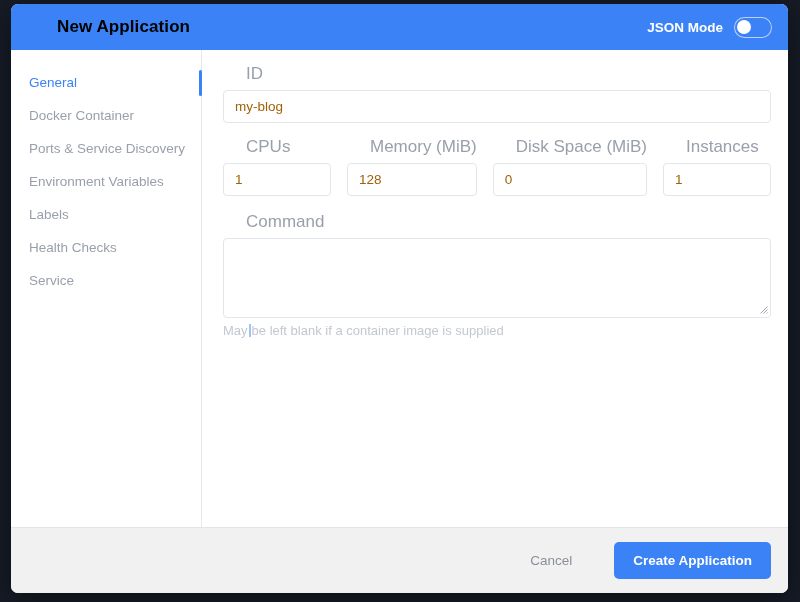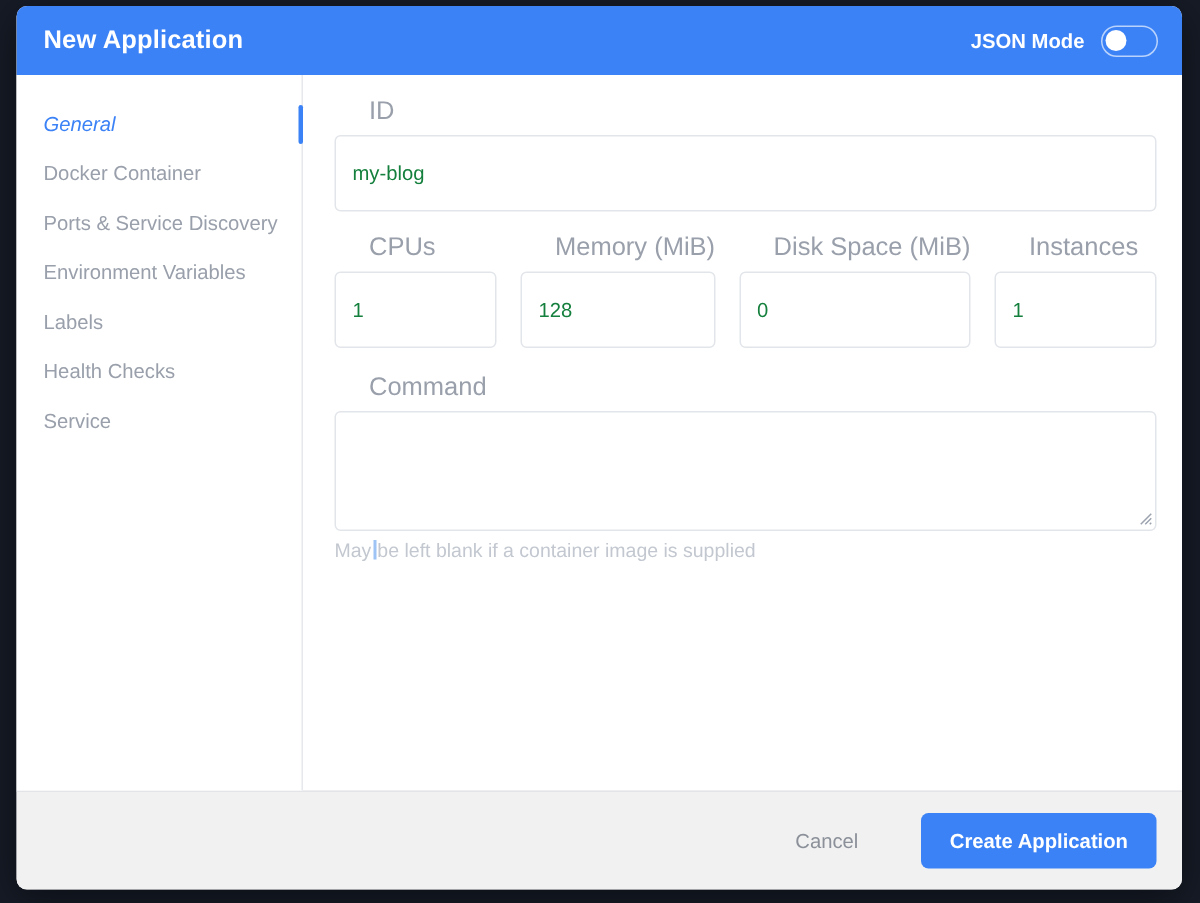--- a/index.html
+++ b/index.html
@@ -36,25 +36,26 @@
   .modal-header {
     height: 46px;
     flex: 0 0 46px;
     background: #3b82f6;
     display: flex;
     align-items: center;
     justify-content: space-between;
     padding: 0 16px 0 18px;
   }
   .modal-title {
-    color: #ffffff;
+    color: #000000;
     font-size: 17px;
     font-weight: bold;
     letter-spacing: .1px;
     white-space: nowrap;
+    margin-left: 28px;
   }
   .json-mode-group {
     display: flex;
     align-items: center;
     gap: 11px;
     text-align: center;
   }
   .json-mode-label {
     color: #ffffff;
     font-size: 13.5px;
@@ -95,21 +96,21 @@
     background: #ffffff;
   }
   .nav-item {
     position: relative;
     padding: 9px 14px 9px 18px;
     font-size: 13.5px;
     color: #9aa0ab;
     white-space: nowrap;
     cursor: pointer;
   }
-  .nav-item.active { color: #3b82f6; font-style: italic; }
+  .nav-item.active { color: #3b82f6; }
   .nav-item.active::after {
     content: "";
     position: absolute;
     right: -1px; top: 4px;
     width: 3px; height: 26px;
     background: #3b82f6;
     border-radius: 2px;
   }
 
   
@@ -121,27 +122,27 @@
   }
   .field-label {
     font-size: 17px;
     color: #9aa0ab;
     margin-bottom: 6px;
     white-space: nowrap;
     margin-left: 23px;
   }
   .text-input {
     width: 100%;
-    height: 51px;
+    height: 33px;
     border: 1px solid #e2e5ea;
     border-radius: 4px;
     background: #ffffff;
     font-family: "Liberation Sans", sans-serif;
     font-size: 13.5px;
-    color: #15803d;
+    color: #a16207;
     padding: 0 11px;
     outline: none;
   }
   .row-group { margin-bottom: 14px; }
   .grid-4 {
     display: grid;
     grid-template-columns: repeat(4, 1fr);
     gap: 16px;
     margin-bottom: 16px;
   }

